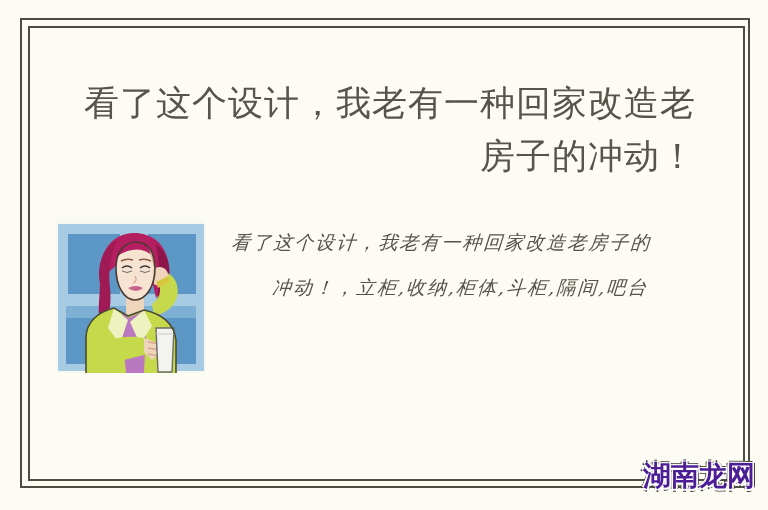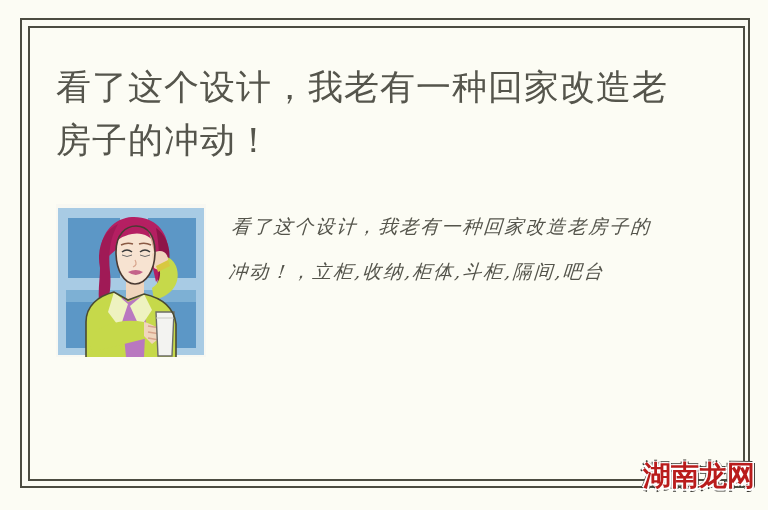--- a/index.html
+++ b/index.html
@@ -40,24 +40,25 @@
     height: 455px;
     border: 2px solid #4c4c41;
     box-sizing: border-box;
     background: #fcfcf4;
   }
 
   
   .content {
     position: absolute;
     left: 28px;
-    top: 22px;
+    top: 38px;
     width: 591px;
     height: 455px;
     box-sizing: border-box;
+    text-align: right;
   }
 
   .article-title {
     position: absolute;
     left: 28px;
     top: 38px;
     width: 640px;
     font-size: 35px;
     line-height: 53px;
     letter-spacing: 1px;
@@ -104,21 +105,21 @@
   }
 
   
   .watermark {
     position: absolute;
     left: 643px;
     top: 462px;
     font-size: 28px;
     font-weight: bold;
     letter-spacing: 0px;
-    color: #b91c1c;
+    color: #4c1d95;
     font-family: "DejaVu Sans", "Liberation Sans", sans-serif;
     text-shadow:
       -1.5px -1.5px 0 #ffffff,
        1.5px -1.5px 0 #ffffff,
       -1.5px  1.5px 0 #ffffff,
        1.5px  1.5px 0 #ffffff,
       -2.5px  0    0 #3a3a34,
        2.5px  0    0 #3a3a34,
        0     -2.5px 0 #3a3a34,
        0      2.5px 0 #3a3a34;

